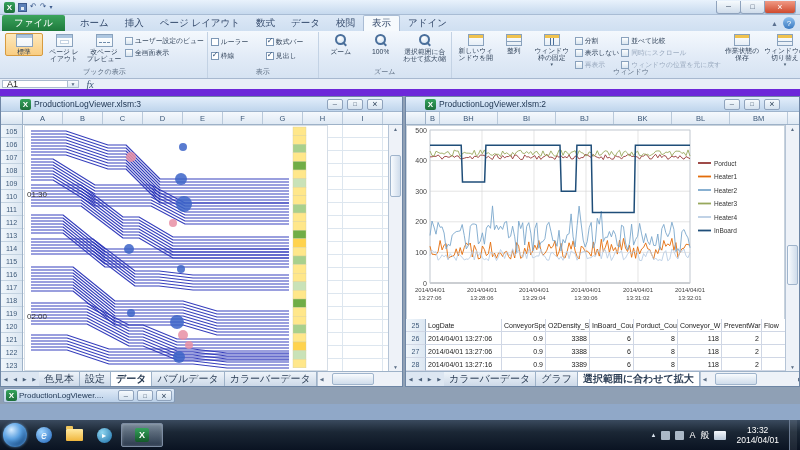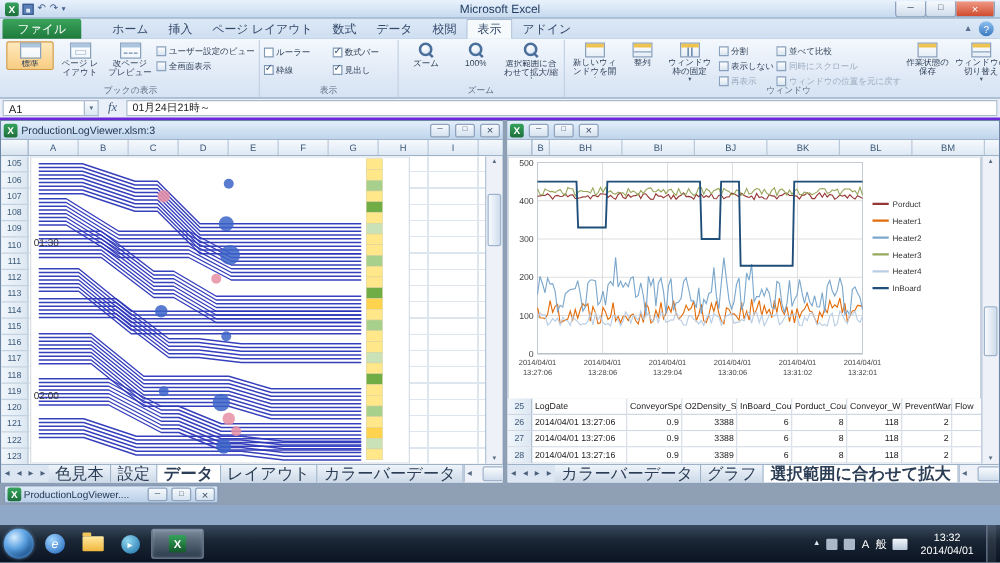--- a/index.html
+++ b/index.html
@@ -25,21 +25,21 @@
 .winbtn{width:25px;height:13px;border:1px solid #8fa3bd;border-top:none;margin-left:-1px;
   background:linear-gradient(#f6fafd,#cfdceb);display:flex;align-items:center;justify-content:center;
   font-size:7px;color:#2c3e55;border-radius:0 0 3px 3px}
 .winbtn.close{background:linear-gradient(#f09a85,#cf4a2e);color:#fff;width:32px}
 .g-min::before{content:"─"}.g-max::before{content:"□"}.g-close::before{content:"×";font-size:9px}
 
 
 .ribbon-tabs{height:16px;background:linear-gradient(#dce8f6,#cfdff1);display:flex;align-items:flex-end;
   padding-left:2px;position:relative}
 .file-tab{background:linear-gradient(#3ba45c,#1e7a3c);color:#fff;padding:0 12px;font-size:9.5px;height:16px;
-  display:flex;align-items:center;border-radius:2px 2px 0 0;margin-right:17px}
+  display:flex;align-items:center;border-radius:2px 2px 0 0;margin-right:7px}
 #rtabs{display:flex;align-items:flex-end;height:16px}
 .rtab{padding:0 8px;font-size:9.5px;color:#33496b;height:15px;display:flex;align-items:center;white-space:nowrap}
 .rtab.active{background:#f6fafd;border:1px solid #a9bcd4;border-bottom:none;border-radius:2px 2px 0 0;height:16px}
 .ribbon-extras{position:absolute;right:5px;top:2px;display:flex;gap:5px;align-items:center}
 .minrib{color:#5a7090;font-size:7px}.minrib::before{content:"▲"}
 .helpq{width:12px;height:12px;border-radius:50%;background:linear-gradient(#8ec1ef,#3a79c0);color:#fff;
   font-size:8px;display:flex;align-items:center;justify-content:center}
 .helpq::before{content:"?"}
 
 
@@ -66,37 +66,37 @@
 .iczoom::before{content:"";position:absolute;width:7px;height:7px;border:2px solid #4a6f9b;border-radius:50%;
   left:1px;top:0;background:radial-gradient(circle at 35% 30%,#fff,#cfe0f0)}
 .iczoom::after{content:"";position:absolute;width:5px;height:2px;background:#4a6f9b;transform:rotate(45deg);left:8px;top:9px}
 .icwin{width:16px;height:12px;border:1px solid #8aa2bd;background:linear-gradient(#fefefe,#e6eef6);position:relative;flex:none}
 .icwin::before{content:"";position:absolute;left:0;right:0;top:0;height:3px;background:#f0c24e}
 .icwin.split::after{content:"";position:absolute;left:0;right:0;top:6px;height:1px;background:#8aa2bd}
 .icwin.freeze::after{content:"";position:absolute;left:5px;top:3px;bottom:0;width:1px;background:#4a6f9b;box-shadow:3px 0 #4a6f9b}
 .ic8{width:8px;height:8px;border:1px solid #8aa2bd;background:linear-gradient(#fdfefe,#d9e5f0);flex:none}
 
 
-.formula-bar{height:17px;display:flex;align-items:stretch;background:#e8eff8;border-bottom:2px solid #6d28d9;padding:1px 2px}
+.formula-bar{height:17px;display:flex;align-items:stretch;background:#e8eff8;border-bottom:7px solid #6d28d9;padding:1px 2px}
 .name-box{width:66px;background:#fff;border:1px solid #abbccf;font-size:9px;display:flex;align-items:center;padding:0 4px}
 .nb-arrow{width:11px;display:flex;align-items:center;justify-content:center;color:#5a6d85;font-size:5px;
   border:1px solid #abbccf;border-left:none;background:linear-gradient(#f8fbfe,#dde8f3)}
 .nb-arrow::before{content:"▼"}
 .fx{width:22px;display:flex;align-items:center;justify-content:center;font-style:italic;
   font-family:"Liberation Serif","DejaVu Serif",serif;color:#3c5878;font-size:10px}
 .fx::before{content:"fx"}
 .fx-input{flex:1;background:#fff;border:1px solid #abbccf;font-size:8.5px;display:flex;align-items:center;padding:0 4px;color:#222}
 
 
 .mdi{position:absolute;top:96px;left:0;width:800px;height:308px;background:#8fa0b5}
 .cw{position:absolute;top:0;height:291px;background:#fff;border:1px solid #6e86a5;display:flex;flex-direction:column}
 .cw.left{left:0;width:403px}
 .cw.right{left:405px;width:395px}
 .cw-title{height:15px;background:linear-gradient(#e3eefb,#bfd5ec);display:flex;align-items:center;gap:3px;
-  padding:0 2px;border-bottom:1px solid #9fb4cc;flex:none}
+  padding:0 19px;border-bottom:1px solid #9fb4cc;flex:none}
 .cw-title .t{font-size:8.5px;color:#1c3350;flex:1;white-space:nowrap;overflow:hidden}
 .cwbtn{width:16px;height:11px;border:1px solid #8fa3bd;background:linear-gradient(#f6fafd,#d5e2ef);
   font-size:6px;display:flex;align-items:center;justify-content:center;color:#33475e;border-radius:2px;margin-left:1px}
 .hdr-row{height:13px;display:flex;flex:none;background:linear-gradient(#f5f9fd,#dfe9f4);border-bottom:1px solid #9eb2c8}
 .corner{border-right:1px solid #9eb2c8;background:linear-gradient(#f5f9fd,#d8e4f0);flex:none}
 .colh{border-right:1px solid #b9c9da;display:flex;align-items:center;justify-content:center;
   font-size:7.5px;color:#3c5878;flex:none}
 .cw-body{flex:1;display:flex;position:relative;overflow:hidden}
 .rownums{width:22px;flex:none;background:linear-gradient(90deg,#f0f6fb,#dce7f2);border-right:1px solid #9eb2c8;
   display:flex;flex-direction:column;overflow:hidden}
@@ -108,21 +108,21 @@
 .cells.plain{background:#fff}
 svg.overlay{position:absolute;left:0;top:0;display:block}
 .vscroll{width:14px;flex:none;background:#eef2f8;border-left:1px solid #b5c4d6;position:relative;
   display:flex;flex-direction:column;align-items:center;justify-content:space-between;padding:1px 0;
   font-size:5px;color:#5a6d85}
 .arr::before{content:"▲"}.arr.dn::before{content:"▼"}.arr.lf::before{content:"◀"}.arr.rt::before{content:"▶"}
 .vthumb{position:absolute;left:1px;right:1px;border:1px solid #9fb4cc;background:linear-gradient(90deg,#f8fbfe,#cfdceb);border-radius:2px}
 .tabs-row{height:15px;flex:none;display:flex;align-items:stretch;background:#dce6f2;border-top:1px solid #9eb2c8;overflow:hidden}
 .tabnav{width:38px;flex:none;display:flex;align-items:center;justify-content:space-around;color:#4a5f79;font-size:5px}
 .tabset{display:flex;align-items:stretch}
-.stab{padding:0 5px;display:flex;align-items:center;font-size:13px;color:#2c3e55;
+.stab{padding:0 5px;display:flex;align-items:center;font-size:10px;color:#2c3e55;
   background:linear-gradient(#eef4fa,#cdd9e8);border-right:1px solid #9eb2c8;white-space:nowrap}
 .stab.active{background:#fff;font-weight:bold}
 .hscroll{margin-left:auto;width:104px;flex:none;background:#eef2f8;border-left:1px solid #b5c4d6;position:relative;
   display:flex;align-items:center;justify-content:space-between;padding:0 2px;font-size:5px;color:#5a6d85}
 .hthumb{position:absolute;left:14px;width:42px;top:1px;bottom:1px;border:1px solid #9fb4cc;
   background:linear-gradient(#f8fbfe,#cfdceb);border-radius:2px}
 
 
 .rtable{position:absolute;left:0;bottom:0;width:383px;background:#fff;font-size:7px}
 .trow{display:flex;height:13px}
@@ -177,21 +177,20 @@
 <div class="screen">
 
   <div class="titlebar">
     <div class="qat">
       <span class="mini-excel"></span>
       <span class="qbtn save"></span>
       <span class="qbtn undo"></span>
       <span class="qbtn redo"></span>
       <span class="qbtn drop"></span>
     </div>
-    <div class="app-title">Microsoft Excel</div>
     <div class="winbtns">
       <div class="winbtn">
           <span class="g-min"></span>
         </div>
       <div class="winbtn">
           <span class="g-max"></span>
         </div>
       <div class="winbtn close">
           <span class="g-close"></span>
         </div>
@@ -332,21 +331,20 @@
       </div>
       <div class="rgroup-label">ウィンドウ</div>
     </div>
 
   </div>
 
   <div class="formula-bar">
     <div class="name-box">A1</div>
     <div class="nb-arrow"></div>
     <div class="fx"></div>
-    <div class="fx-input">01月24日21時～</div>
   </div>
 
   <div class="mdi">
 
     <div class="cw left">
       <div class="cw-title">
         <span class="mini-excel"></span>
         <span class="t">ProductionLogViewer.xlsm:3</span>
         <span class="cwbtn">
             <span class="g-min"></span>
@@ -512,34 +510,35 @@
         <div class="tabnav">
           <span class="arr lf"></span>
             <span class="arr lf"></span>
             <span class="arr rt"></span>
             <span class="arr rt"></span>
         </div>
         <div class="tabset" id="lw-tabs">
             <div class="stab">色見本</div>
             <div class="stab">設定</div>
             <div class="stab active">データ</div>
-            <div class="stab">レイアウト</div>
+            <div class="stab">バブルデータ</div>
             <div class="stab">カラーバーデータ</div>
           </div>
         <div class="hscroll">
           <span class="arr lf"></span>
             <div class="hthumb"></div>
             <span class="arr rt"></span>
         </div>
       </div>
     </div>
 
     <div class="cw right">
       <div class="cw-title">
         <span class="mini-excel"></span>
+        <span class="t">ProductionLogViewer.xlsm:2</span>
         <span class="cwbtn">
             <span class="g-min"></span>
           </span>
         <span class="cwbtn">
             <span class="g-max"></span>
           </span>
         <span class="cwbtn">
             <span class="g-close"></span>
           </span>
       </div>

